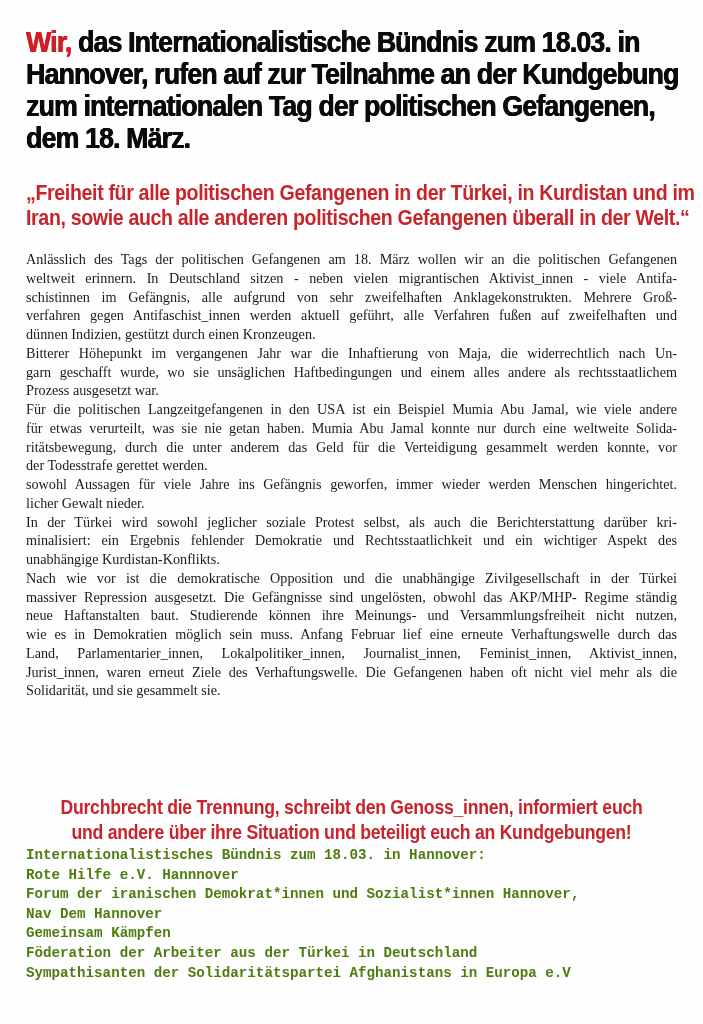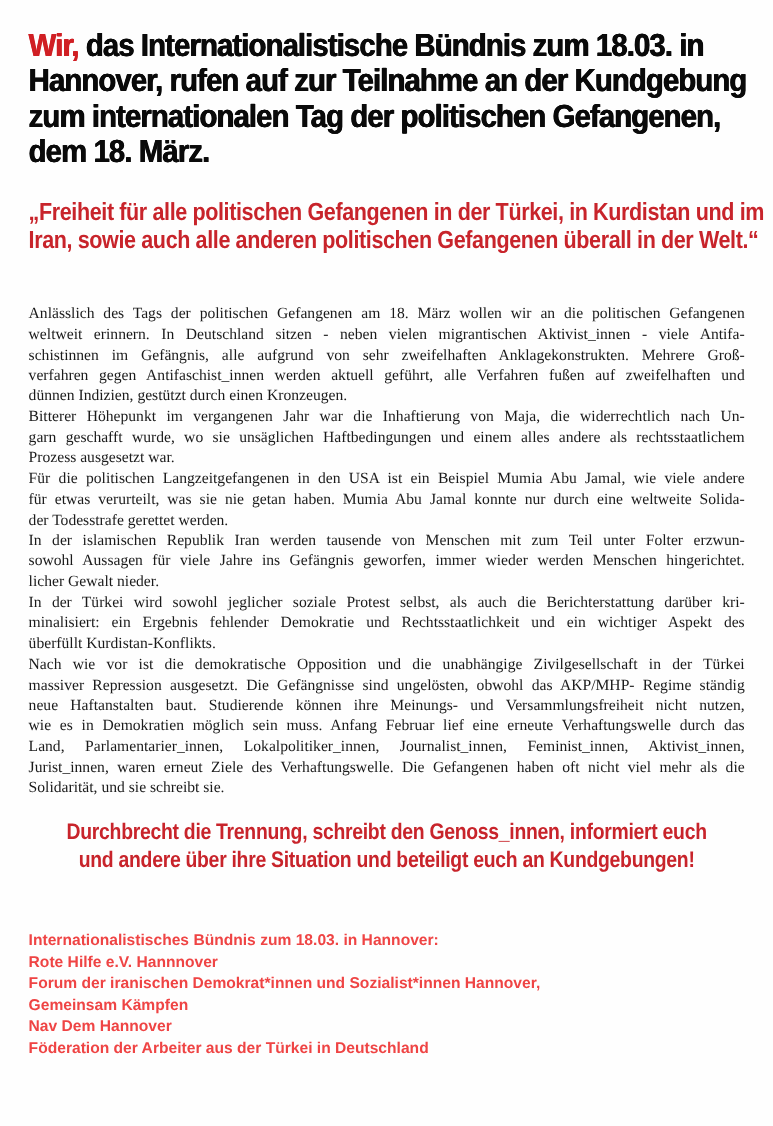--- a/index.html
+++ b/index.html
@@ -17,34 +17,34 @@
   .quote {
     position: absolute; left: 26px; top: 180px; width: 720px;
     font-family: "Liberation Sans", sans-serif; font-weight: 700;
     font-size: 22.5px; line-height: 25px; color: #c8242b;
     transform: scaleX(0.87); transform-origin: left top; letter-spacing: -0.4px;
   }
   .quote .line { display: block; white-space: nowrap; }
   .body-text {
     position: absolute; left: 26px; top: 250px; width: 651px;
     font-family: "Liberation Serif", serif; font-size: 14.2px; line-height: 18.75px;
-    color: #1a1a1a; text-align: justify; margin-top: 26px;
+    color: #1a1a1a; text-align: justify;
   }
   .body-text .ln { display: block; text-align: justify; text-align-last: justify; white-space: nowrap; }
   .body-text .ln.last { text-align-last: left; }
   .callout {
-    position: absolute; left: 0; top: 744px; width: 703px;
+    position: absolute; left: 0; top: 794px; width: 703px;
     font-family: "Liberation Sans", sans-serif; font-weight: 700;
     font-size: 20.5px; line-height: 25px; color: #c8242b; text-align: center;
   }
   .callout .line { display: block; white-space: nowrap; transform: scaleX(0.86); transform-origin: center top; letter-spacing: -0.3px; }
   .signers {
     position: absolute; left: 26px; top: 846px; width: 650px;
-    font-family: Liberation Sans, sans-serif; font-weight: 700; font-size: 14.2px;
-    line-height: 19.6px; color: #ef4444;
+    font-family: Liberation Mono, monospace; font-weight: 700; font-size: 14.2px;
+    line-height: 19.6px; color: #4d7c0f;
   }
   .signers .row { display: block; white-space: nowrap; }
 </style>
 </head>
 <body>
 
 <div class="page">
 
   <h1 class="headline" style="margin:0;">
     <span class="line"><span class="red">Wir,</span><span> das Internationalistische Bündnis zum 18.03. in</span></span>
@@ -62,43 +62,44 @@
     <span class="ln">Anlässlich des Tags der politischen Gefangenen am 18. März wollen wir an die politischen Gefangenen</span>
     <span class="ln">weltweit erinnern. In Deutschland sitzen - neben vielen migrantischen Aktivist_innen - viele Antifa-</span>
     <span class="ln">schistinnen im Gefängnis, alle aufgrund von sehr zweifelhaften Anklagekonstrukten. Mehrere Groß-</span>
     <span class="ln">verfahren gegen Antifaschist_innen werden aktuell geführt, alle Verfahren fußen auf zweifelhaften und</span>
     <span class="ln last">dünnen Indizien, gestützt durch einen Kronzeugen.</span>
     <span class="ln">Bitterer Höhepunkt im vergangenen Jahr war die Inhaftierung von Maja, die widerrechtlich nach Un-</span>
     <span class="ln">garn geschafft wurde, wo sie unsäglichen Haftbedingungen und einem alles andere als rechtsstaatlichem</span>
     <span class="ln last">Prozess ausgesetzt war.</span>
     <span class="ln">Für die politischen Langzeitgefangenen in den USA ist ein Beispiel Mumia Abu Jamal, wie viele andere</span>
     <span class="ln">für etwas verurteilt, was sie nie getan haben. Mumia Abu Jamal konnte nur durch eine weltweite Solida-</span>
+    <span class="ln">ritätsbewegung, durch die unter anderem das Geld für die Verteidigung gesammelt werden konnte, vor</span>
     <span class="ln last">der Todesstrafe gerettet werden.</span>
-    <span class="ln">In der islamischen Republik Iran werden tausende von Menschen mit zum Teil unter Folter erzwun-</span>
     <span class="ln">sowohl Aussagen für viele Jahre ins Gefängnis geworfen, immer wieder werden Menschen hingerichtet.</span>
     <span class="ln last">licher Gewalt nieder.</span>
     <span class="ln">In der Türkei wird sowohl jeglicher soziale Protest selbst, als auch die Berichterstattung darüber kri-</span>
     <span class="ln">minalisiert: ein Ergebnis fehlender Demokratie und Rechtsstaatlichkeit und ein wichtiger Aspekt des</span>
-    <span class="ln last">überfüllt Kurdistan-Konflikts.</span>
+    <span class="ln last">unabhängige Kurdistan-Konflikts.</span>
     <span class="ln">Nach wie vor ist die demokratische Opposition und die unabhängige Zivilgesellschaft in der Türkei</span>
     <span class="ln">massiver Repression ausgesetzt. Die Gefängnisse sind ungelösten, obwohl das AKP/MHP- Regime ständig</span>
     <span class="ln">neue Haftanstalten baut. Studierende können ihre Meinungs- und Versammlungsfreiheit nicht nutzen,</span>
     <span class="ln">wie es in Demokratien möglich sein muss. Anfang Februar lief eine erneute Verhaftungswelle durch das</span>
     <span class="ln">Land, Parlamentarier_innen, Lokalpolitiker_innen, Journalist_innen, Feminist_innen, Aktivist_innen,</span>
     <span class="ln">Jurist_innen, waren erneut Ziele des Verhaftungswelle. Die Gefangenen haben oft nicht viel mehr als die</span>
-    <span class="ln last">Solidarität, und sie schreibt sie.</span>
+    <span class="ln last">Solidarität, und sie gesammelt sie.</span>
   </div>
 
   <div class="callout">
     <span class="line">Durchbrecht die Trennung, schreibt den Genoss_innen, informiert euch</span>
     <span class="line">und andere über ihre Situation und beteiligt euch an Kundgebungen!</span>
   </div>
 
   <div class="signers">
     <span class="row">Internationalistisches Bündnis zum 18.03. in Hannover:</span>
     <span class="row">Rote Hilfe e.V. Hannnover</span>
     <span class="row">Forum der iranischen Demokrat*innen und Sozialist*innen Hannover,</span>
+    <span class="row">Nav Dem Hannover</span>
     <span class="row">Gemeinsam Kämpfen</span>
-    <span class="row">Nav Dem Hannover</span>
     <span class="row">Föderation der Arbeiter aus der Türkei in Deutschland</span>
+    <span class="row">Sympathisanten der Solidaritätspartei Afghanistans in Europa e.V</span>
   </div>
 
 </div>
 
 </body></html>

